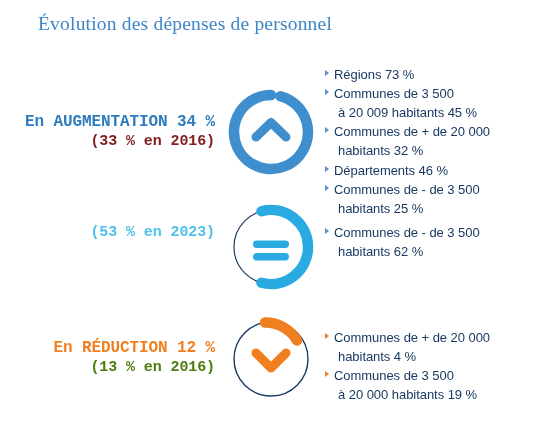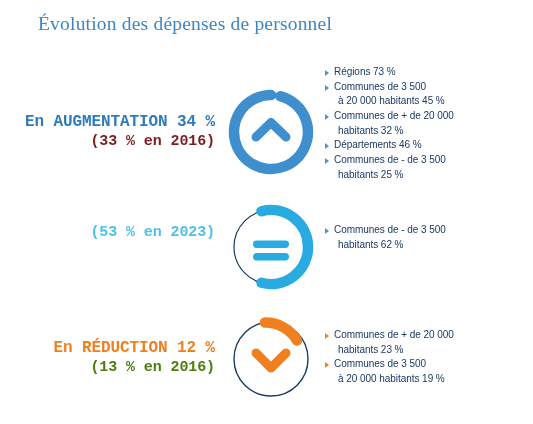--- a/index.html
+++ b/index.html
@@ -95,21 +95,21 @@
     padding-left: 4px;
     padding-right: 6px;
   }
   .row-augmentation .list-block { padding-top: 5px; }
   .row-stagnation   .list-block { padding-top: 28px; }
   .row-reduction    .list-block { padding-top: 23px; }
 
   .bullet-item {
     position: relative;
     padding-left: 9px;
-    font-size: 10px;
+    font-size: 13px;
     line-height: 1.47;
     color: #1b3a63;
     letter-spacing: -0.05px;
   }
   .bullet-item .tri {
     position: absolute;
     left: 0;
     top: 5px;
     width: 0;
     height: 0;
@@ -143,21 +143,21 @@
     </div>
 
     <div class="list-block">
       <div class="bullet-item">
         <span class="tri"></span>
         <span>Régions 73 %</span>
       </div>
       <div class="bullet-item">
         <span class="tri"></span>
         <span>Communes de 3 500</span>
-        <span class="bullet-line2">à 20 000 habitants 45 %</span>
+        <span class="bullet-line2">à 20 009 habitants 45 %</span>
       </div>
       <div class="bullet-item">
         <span class="tri"></span>
         <span>Communes de + de 20 000</span>
         <span class="bullet-line2">habitants 32 %</span>
       </div>
       <div class="bullet-item">
         <span class="tri"></span>
         <span>Départements 46 %</span>
       </div>
@@ -205,21 +205,21 @@
         <circle cx="46" cy="46" r="37" fill="none" stroke="#1b3a63" stroke-width="1.4"></circle>
         <path d="M 40 9.5 A 37 37 0 0 1 72 27.5" fill="none" stroke="#f07f20" stroke-width="10.5" stroke-linecap="round"></path>
         <path d="M 31 40 L 46 55 L 61 40" fill="none" stroke="#f07f20" stroke-width="9" stroke-linecap="round" stroke-linejoin="round"></path>
       </svg>
     </div>
 
     <div class="list-block">
       <div class="bullet-item orange">
         <span class="tri"></span>
         <span>Communes de + de 20 000</span>
-        <span class="bullet-line2">habitants 23 %</span>
+        <span class="bullet-line2">habitants 4 %</span>
       </div>
       <div class="bullet-item orange">
         <span class="tri"></span>
         <span>Communes de 3 500</span>
         <span class="bullet-line2">à 20 000 habitants 19 %</span>
       </div>
     </div>
   </div>
 
 </div>

